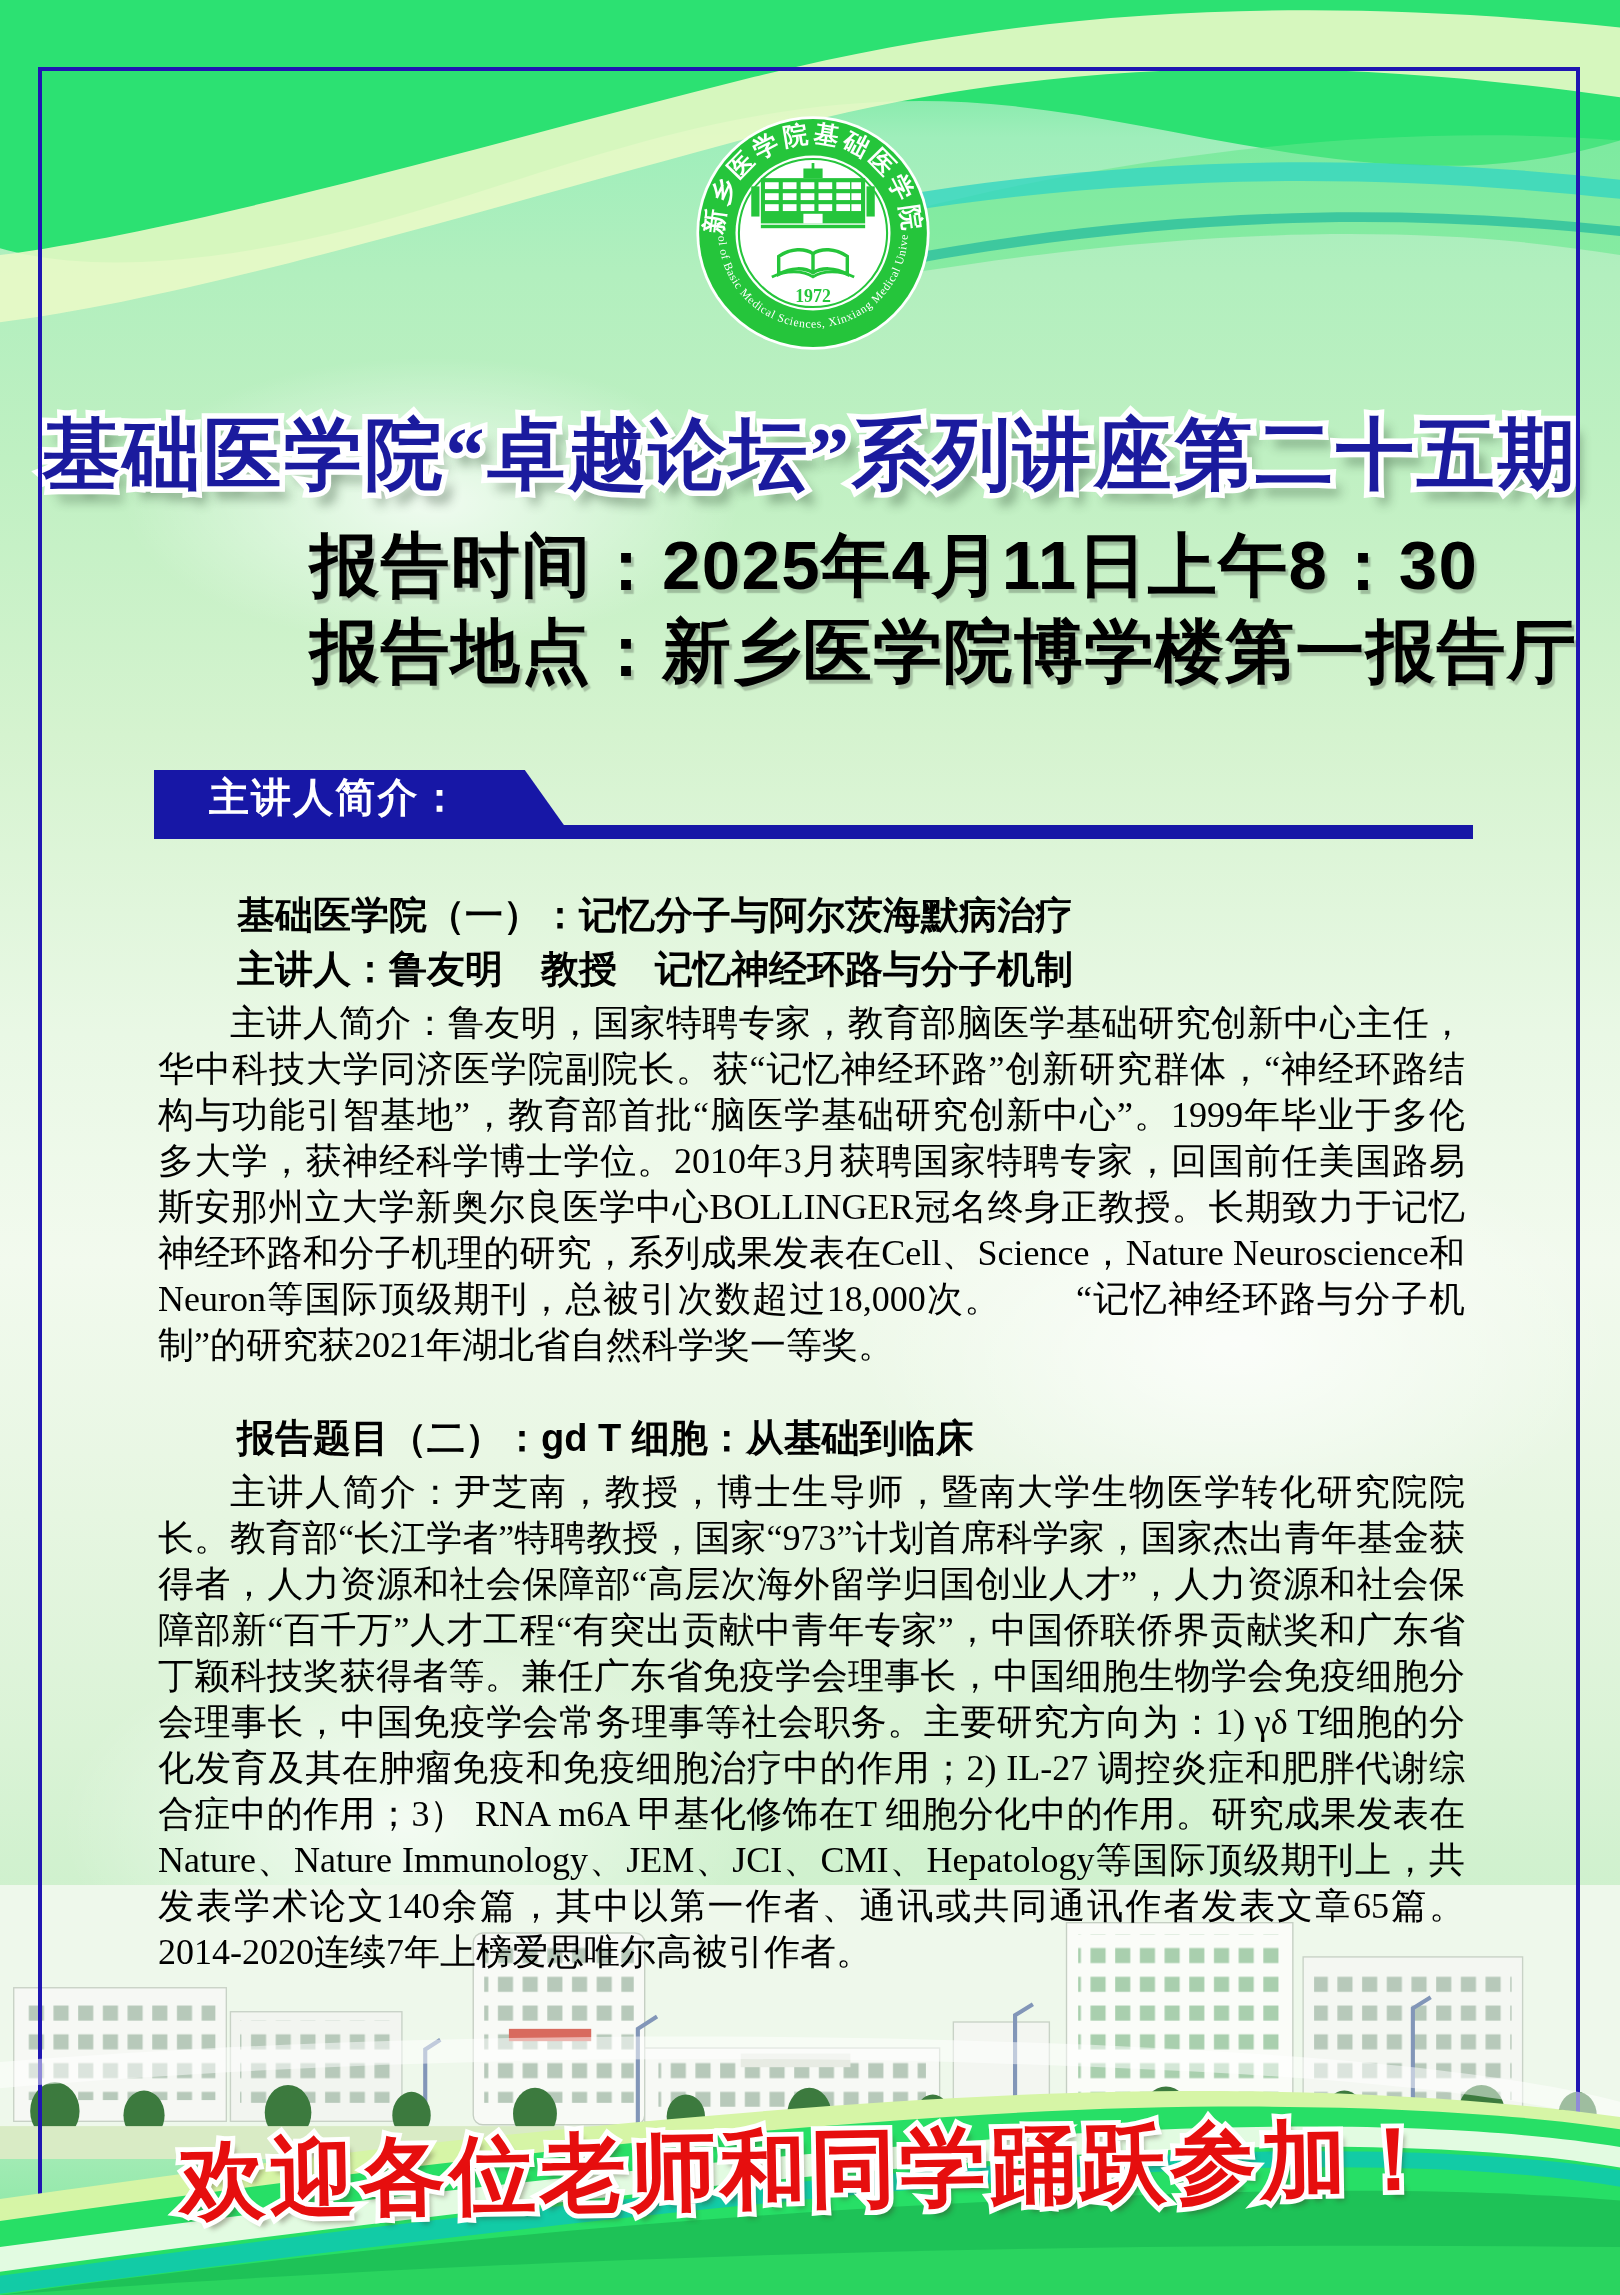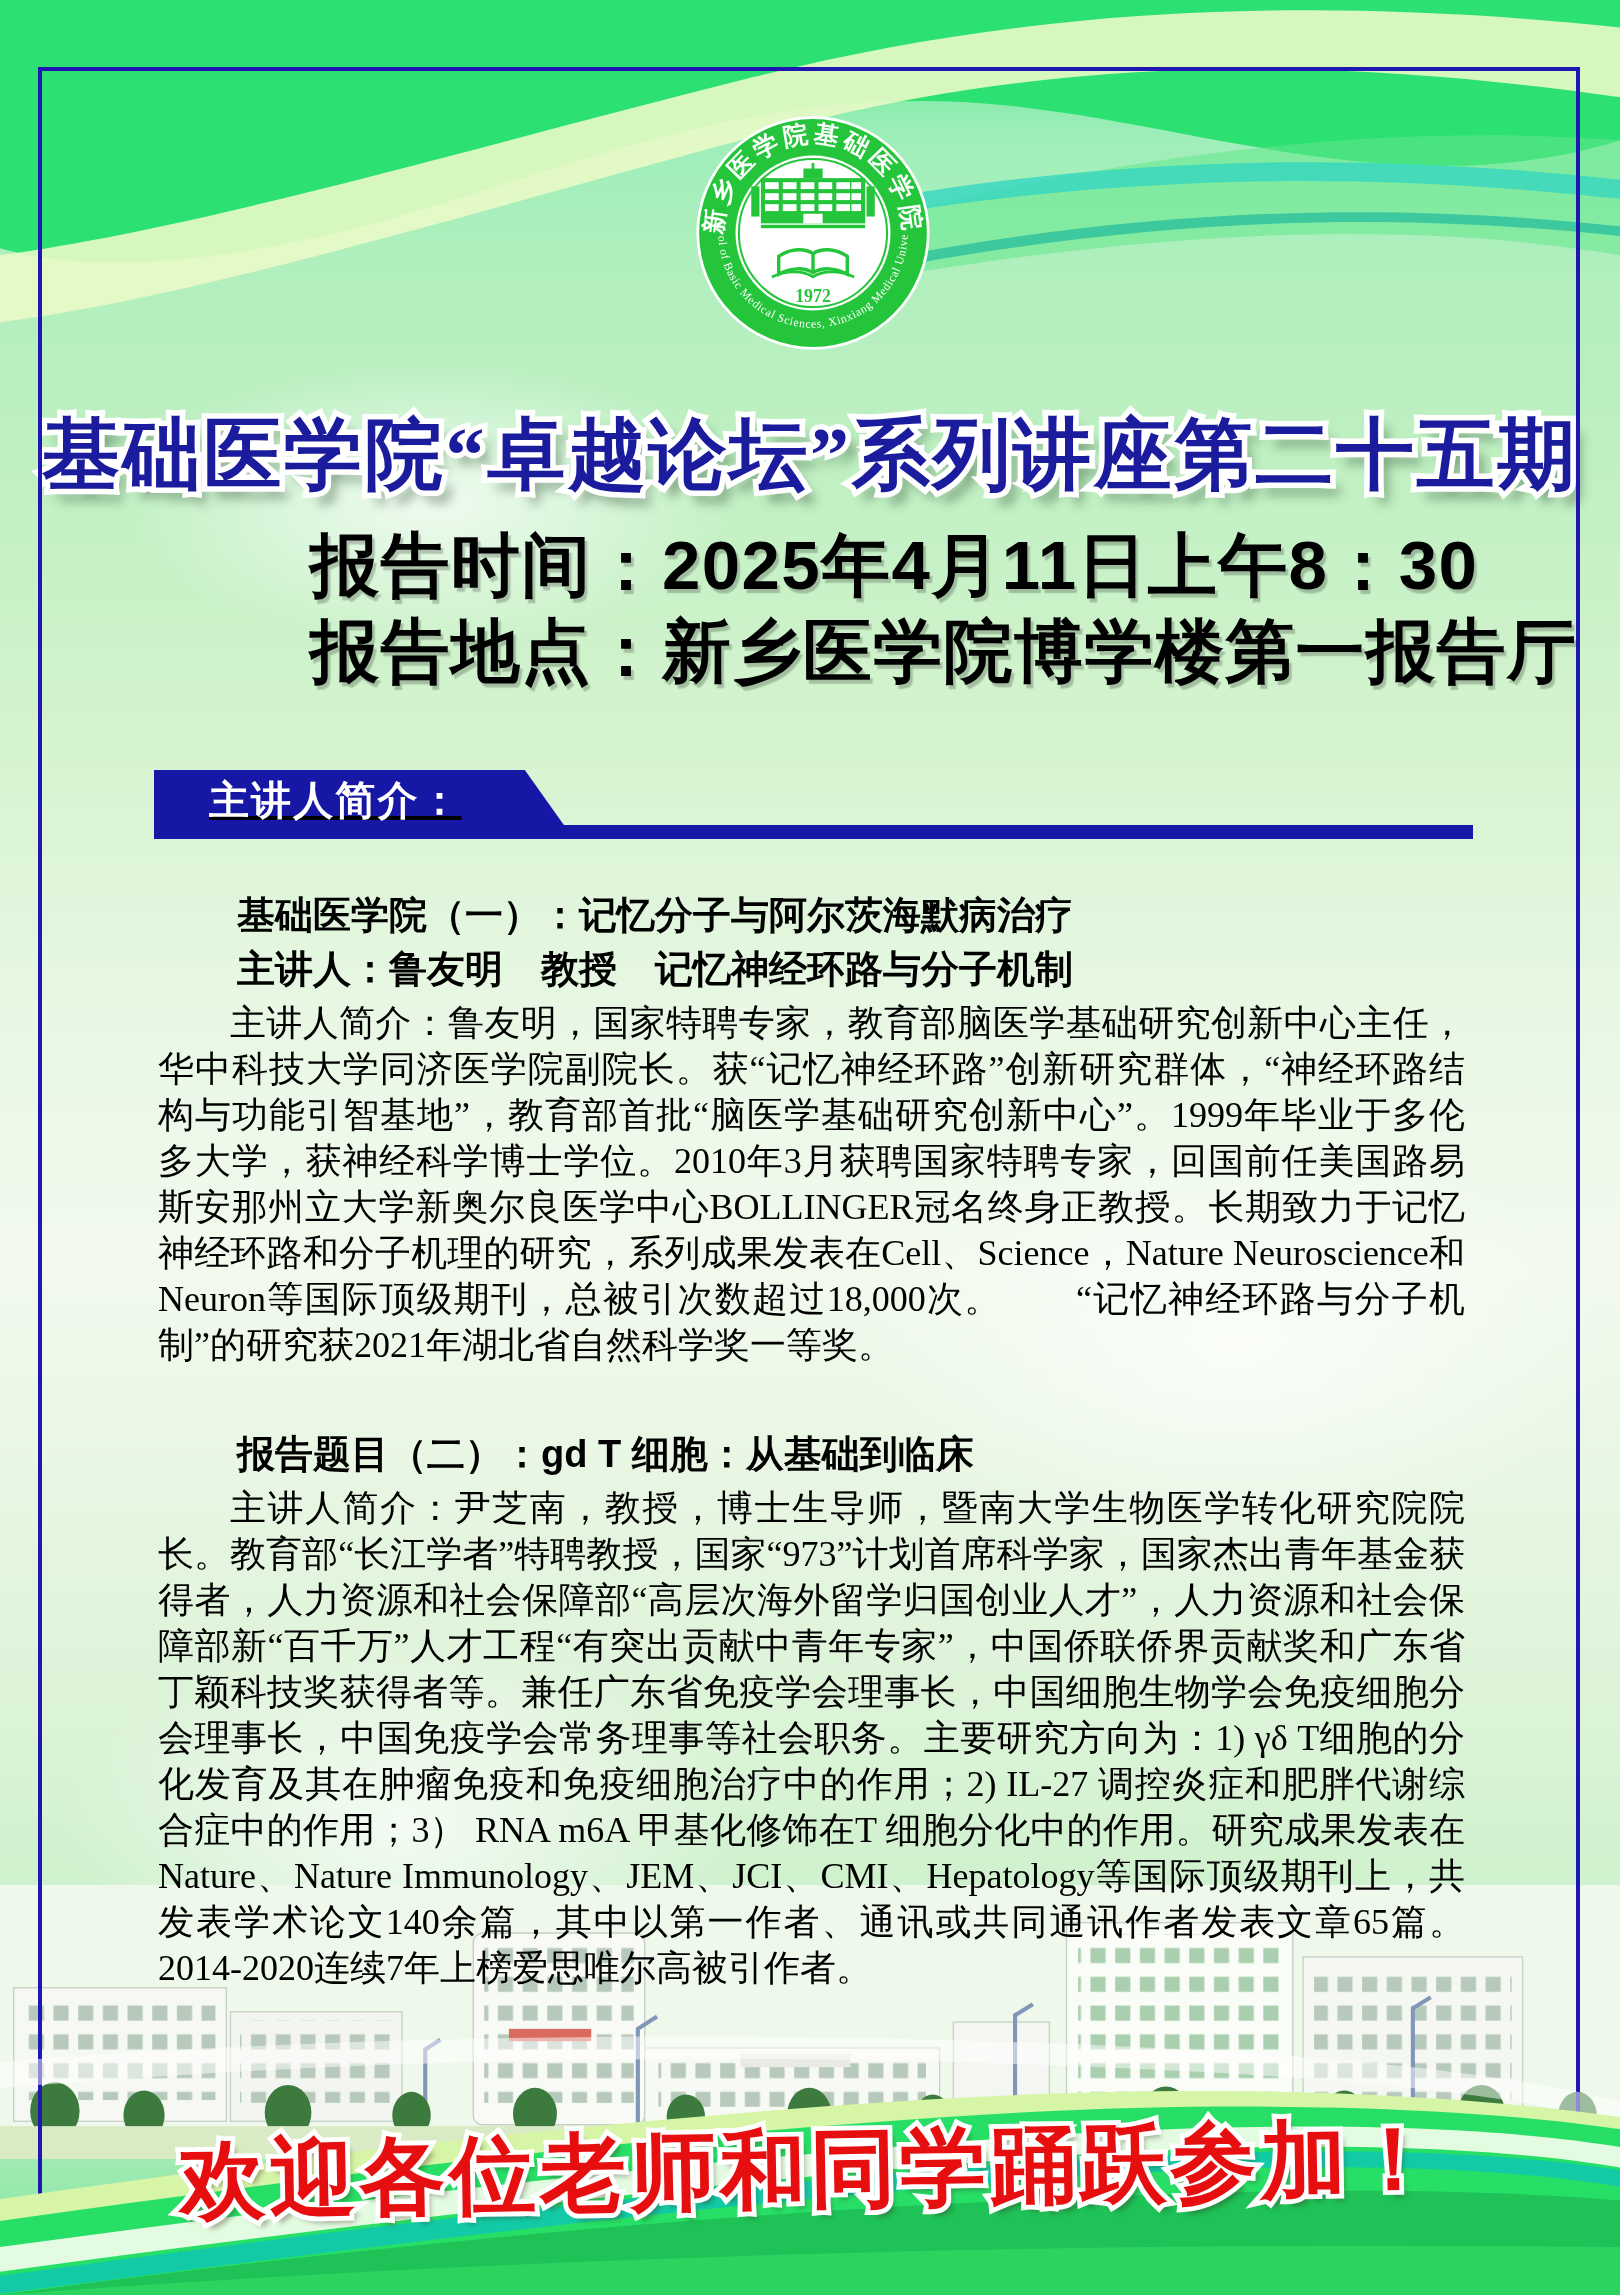--- a/index.html
+++ b/index.html
@@ -29,26 +29,26 @@
     letter-spacing:2.7px;color:#1b1b9e;white-space:nowrap;margin-top:24px;
   }
   .info{position:absolute;left:310px;top:523px;z-index:5;}
   .info .line{
     font-size:69px;font-weight:800;color:#000;line-height:86px;letter-spacing:1.4px;
     text-shadow:2.7px 4.1px 1.4px rgba(0,0,0,.22);white-space:nowrap;
   }
   .banner-tab{
     position:absolute;left:154px;top:770px;width:412px;height:58px;background:#1717a6;
     clip-path:polygon(0 0,90% 0,100% 100%,0 100%);
-    display:flex;align-items:flex-end;padding-left:55px;box-sizing:border-box;z-index:5;text-decoration:underline;
+    display:flex;align-items:flex-start;padding-left:55px;box-sizing:border-box;z-index:5;
   }
   .banner-tab .label{color:#fff;font-weight:800;font-size:40px;letter-spacing:2.1px;}
   .banner-bar{position:absolute;left:154px;top:825px;width:1319px;height:13.7px;background:#1717a6;z-index:5;}
   .reports{position:absolute;left:158px;top:888px;width:1307px;z-index:5;color:#000;}
-  .report+.report{margin-top:59px;}
+  .report+.report{margin-top:43px;}
   .report-title,.report-speaker{
     font-size:38px;font-weight:800;line-height:54px;padding-left:79px;
     font-family:"Liberation Sans",sans-serif;white-space:nowrap;
   }
   .report-bio{
     margin:4.1px 0 0;font-size:36px;line-height:46px;text-align:justify;text-indent:2em;
     font-family:Liberation Serif, serif;
   }
   .campus{position:absolute;left:0;top:1885px;width:1620px;height:274px;z-index:3;}
   .waves{position:absolute;left:0;top:2021px;width:1620px;height:274px;z-index:7;}

